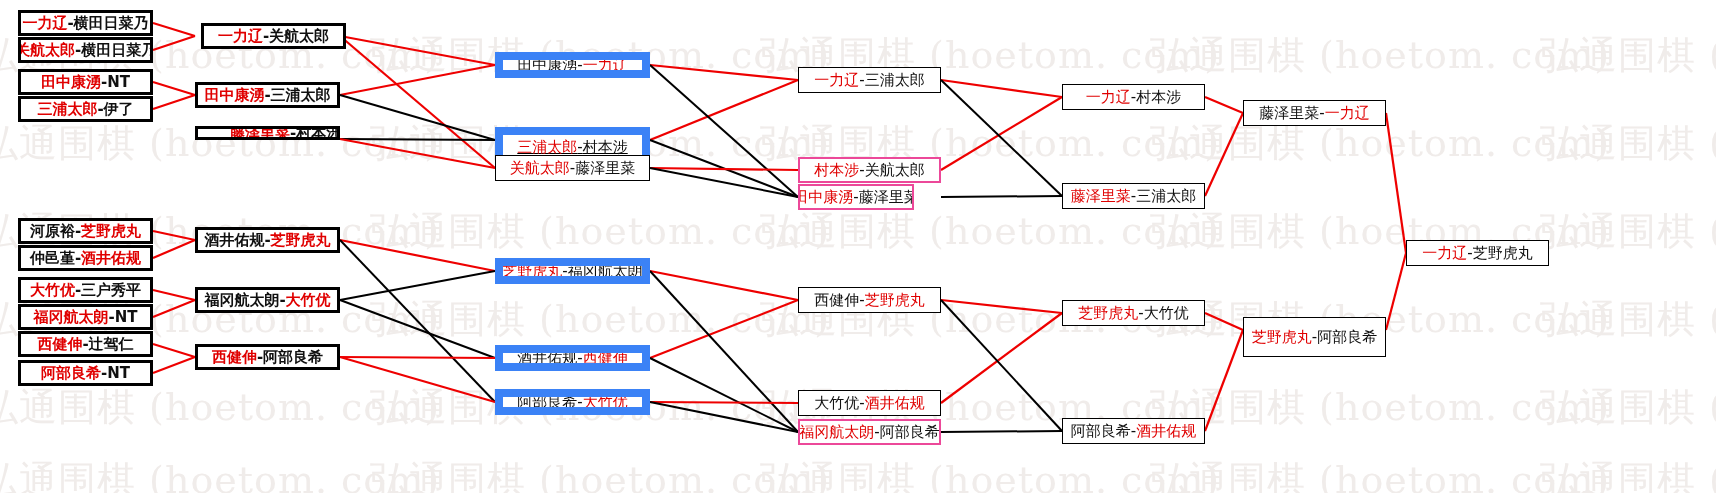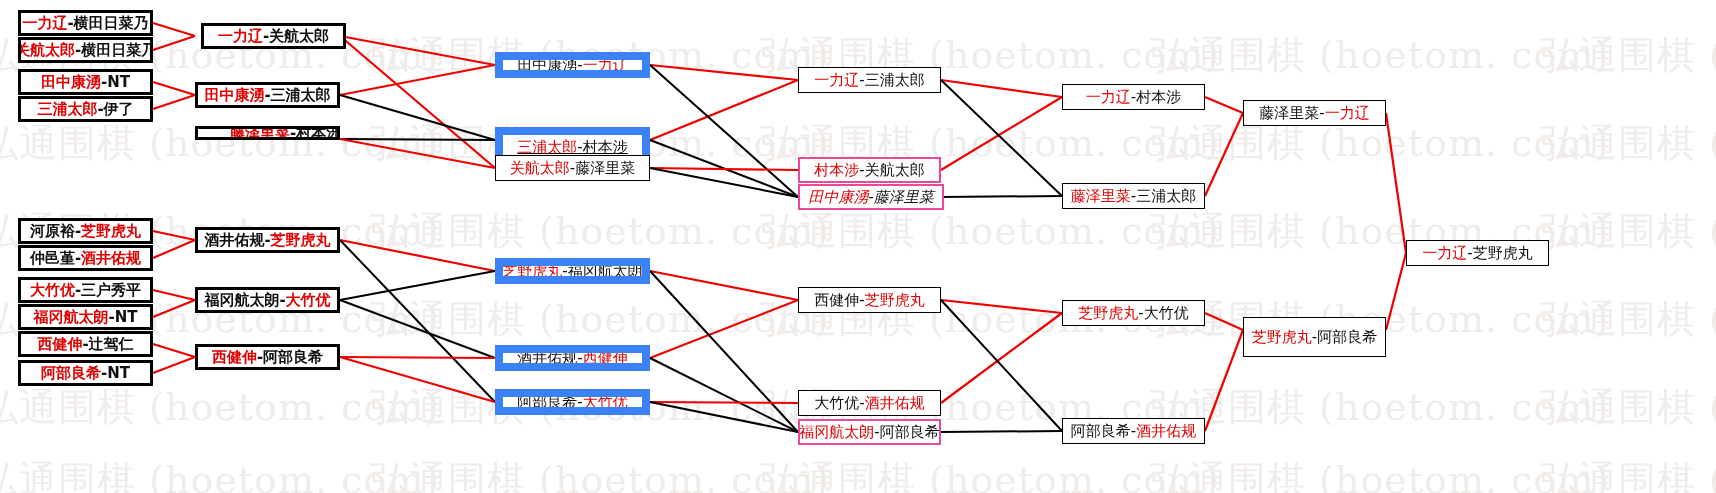--- a/index.html
+++ b/index.html
@@ -158,21 +158,21 @@
       </div>
       <div class="box b-thin fs15" style="left: 495px; top: 155px; width: 155px; height: 26px;">
         <span class="txt"><span class="w">关航太郎</span><span class="sep">-</span><span class="l">藤泽里菜</span></span>
       </div>
       <div class="box b-thin fs15" style="left: 798px; top: 67px; width: 143px; height: 26px;">
         <span class="txt"><span class="w">一力辽</span><span class="sep">-</span><span class="l">三浦太郎</span></span>
       </div>
       <div class="box b-thinner fs15" style="left: 798px; top: 157px; width: 143px; height: 26px;">
         <span class="txt"><span class="w">村本涉</span><span class="sep">-</span><span class="l">关航太郎</span></span>
       </div>
-      <div class="box b-thinner fs15" style="left: 798px; top: 184px; width: 146px; height: 26px; font-style: italic;">
+      <div class="box b-thinner fs15" style="left: 798px; top: 184px; width: 116px; height: 26px;">
         <span class="txt"><span class="w">田中康湧</span><span class="sep">-</span><span class="l">藤泽里菜</span></span>
       </div>
       <div class="box b-thin fs15" style="left: 1062px; top: 84px; width: 143px; height: 26px;">
         <span class="txt"><span class="w">一力辽</span><span class="sep">-</span><span class="l">村本涉</span></span>
       </div>
       <div class="box b-thin fs15" style="left: 1062px; top: 183px; width: 143px; height: 26px;">
         <span class="txt"><span class="w">藤泽里菜</span><span class="sep">-</span><span class="l">三浦太郎</span></span>
       </div>
       <div class="box b-thin fs15" style="left: 1243px; top: 100px; width: 143px; height: 26px;">
         <span class="txt"><span class="l">藤泽里菜</span><span class="sep">-</span><span class="w">一力辽</span></span>

